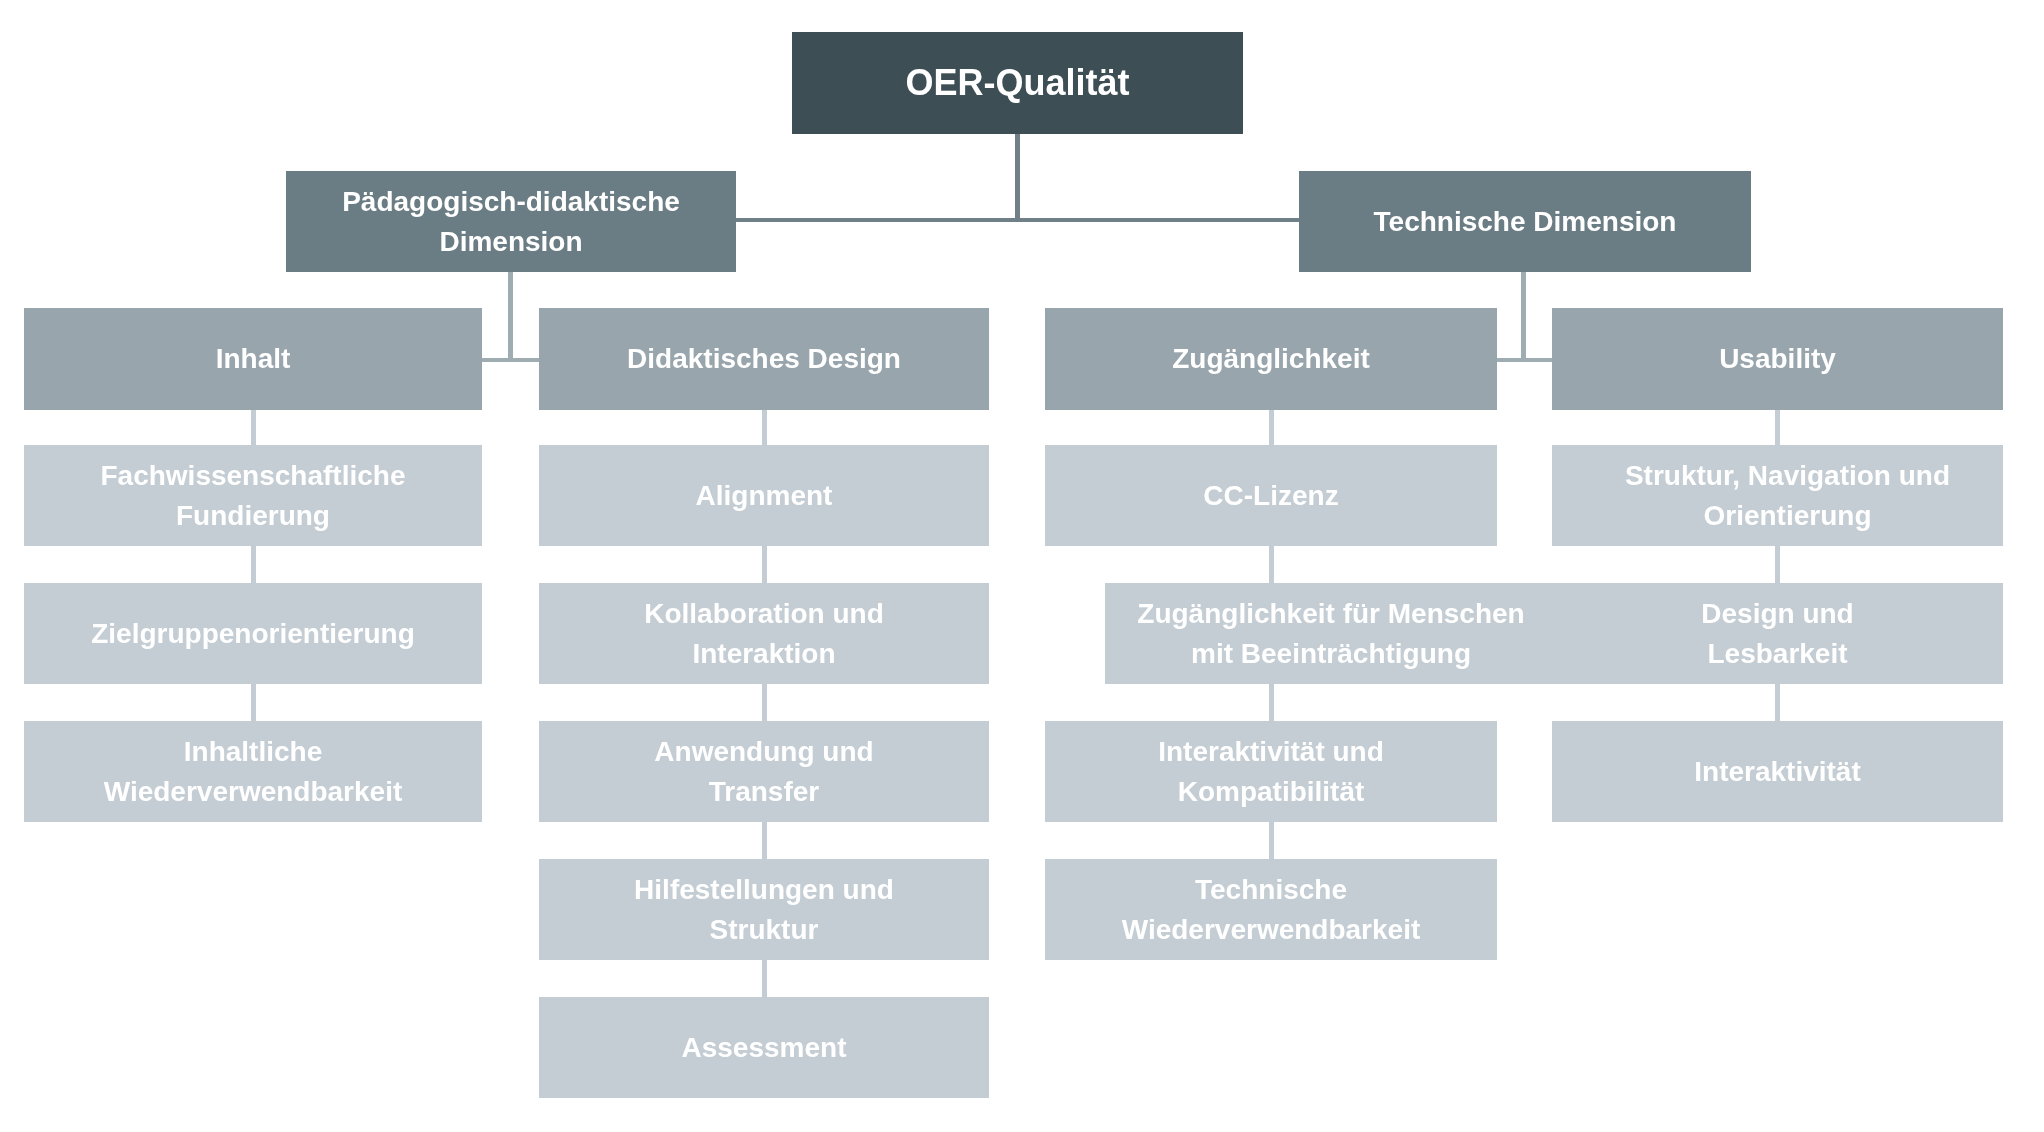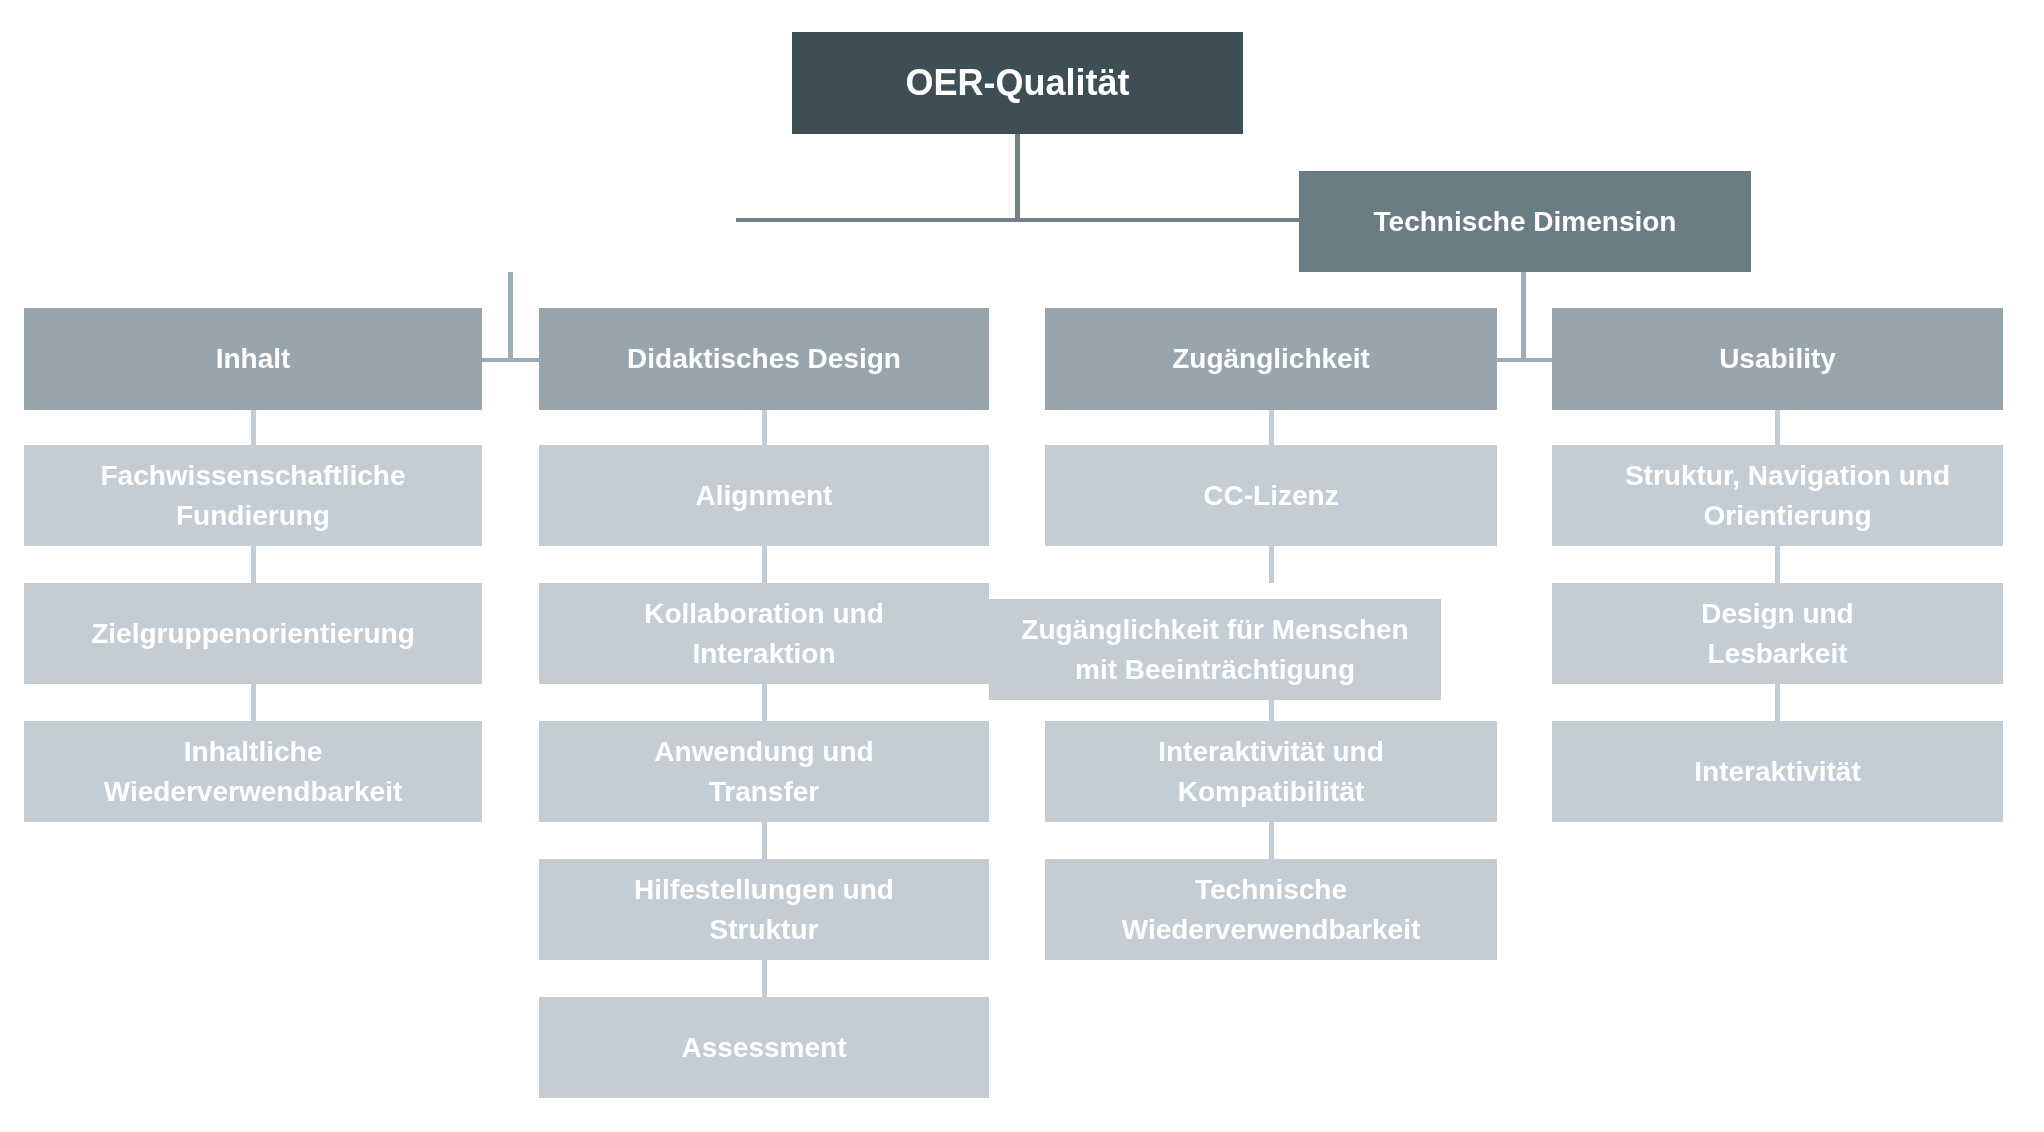--- a/index.html
+++ b/index.html
@@ -41,20 +41,22 @@
 </head>
 <body>
 
 <div id="canvas">
 
   <div class="box lvl1" style="left:792px;top:32px;width:451px;height:102px;">OER-Qualität</div>
 
   <div class="conn c1" style="left:1015px;top:134px;width:5px;height:86px;"></div>
   <div class="conn c1" style="left:736px;top:218px;width:563px;height:4px;"></div>
 
+  <div class="box lvl2" style="left:286px;top:171px;width:450px;height:101px;">Pädagogisch-didaktische
+Dimension</div>
   <div class="box lvl2" style="left:1299px;top:171px;width:452px;height:101px;">Technische Dimension</div>
 
   <div class="conn c2" style="left:508px;top:272px;width:5px;height:90px;"></div>
   <div class="conn c2" style="left:482px;top:358px;width:57px;height:4px;"></div>
   <div class="conn c2" style="left:1521px;top:272px;width:5px;height:90px;"></div>
   <div class="conn c2" style="left:1497px;top:358px;width:55px;height:4px;"></div>
 
   <div id="columns-root">
       <div class="box lvl3" style="left: 24px; top: 308px; width: 458px; height: 102px;">Inhalt</div>
       <div class="conn c3" style="left: 250.5px; top: 410px; width: 5px; height: 35px;"></div>
@@ -76,21 +78,21 @@
 Transfer</div>
       <div class="conn c3" style="left: 761.5px; top: 822px; width: 5px; height: 37px;"></div>
       <div class="box item" style="left: 539px; top: 859px; width: 450px; height: 101px;">Hilfestellungen und
 Struktur</div>
       <div class="conn c3" style="left: 761.5px; top: 960px; width: 5px; height: 37px;"></div>
       <div class="box item" style="left: 539px; top: 997px; width: 450px; height: 101px;">Assessment</div>
       <div class="box lvl3" style="left: 1045px; top: 308px; width: 452px; height: 102px;">Zugänglichkeit</div>
       <div class="conn c3" style="left: 1268.5px; top: 410px; width: 5px; height: 35px;"></div>
       <div class="box item" style="left: 1045px; top: 445px; width: 452px; height: 101px;">CC-Lizenz</div>
       <div class="conn c3" style="left: 1268.5px; top: 546px; width: 5px; height: 37px;"></div>
-      <div class="box item" style="left: 989px; top: 583px; width: 452px; height: 101px; margin-top: 16px;">Zugänglichkeit für Menschen
+      <div class="box item" style="left: 1105px; top: 583px; width: 452px; height: 101px;">Zugänglichkeit für Menschen
 mit Beeinträchtigung</div>
       <div class="conn c3" style="left: 1268.5px; top: 684px; width: 5px; height: 37px;"></div>
       <div class="box item" style="left: 1045px; top: 721px; width: 452px; height: 101px;">Interaktivität und
 Kompatibilität</div>
       <div class="conn c3" style="left: 1268.5px; top: 822px; width: 5px; height: 37px;"></div>
       <div class="box item" style="left: 1045px; top: 859px; width: 452px; height: 101px;">Technische
 Wiederverwendbarkeit</div>
       <div class="box lvl3" style="left: 1552px; top: 308px; width: 451px; height: 102px;">Usability</div>
       <div class="conn c3" style="left: 1775px; top: 410px; width: 5px; height: 35px;"></div>
       <div class="box item" style="left: 1552px; top: 445px; width: 451px; height: 101px; padding-left: 30px;">Struktur, Navigation und

